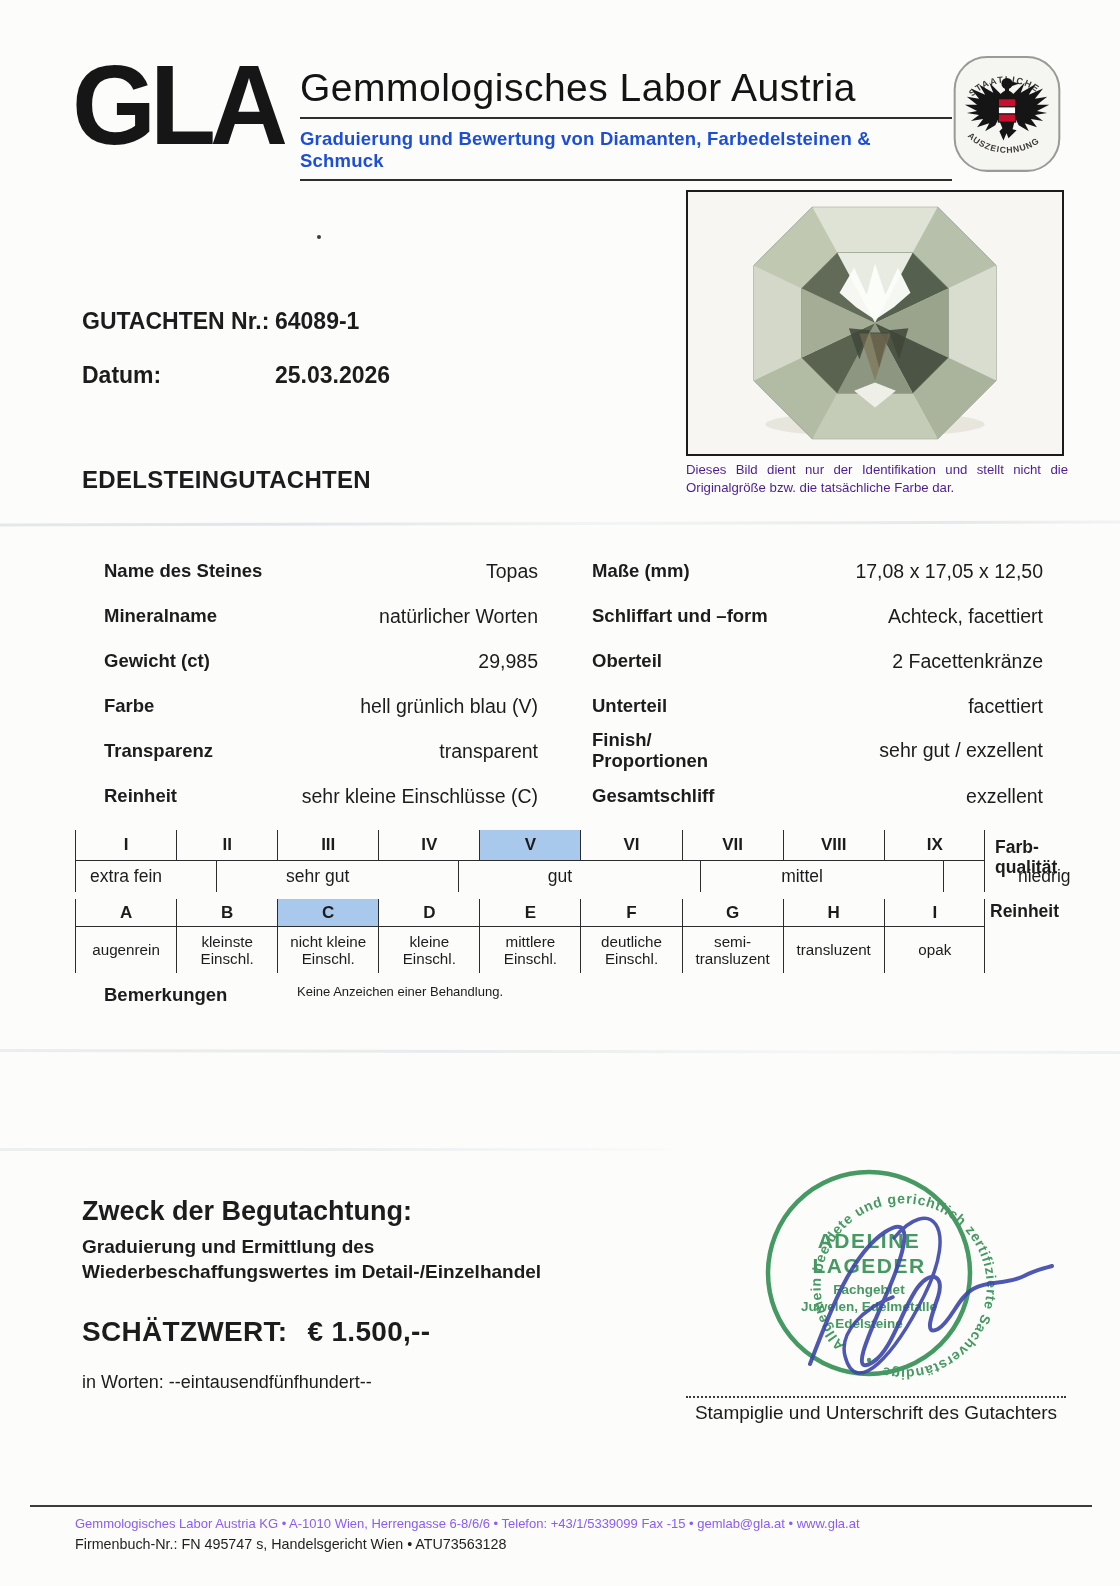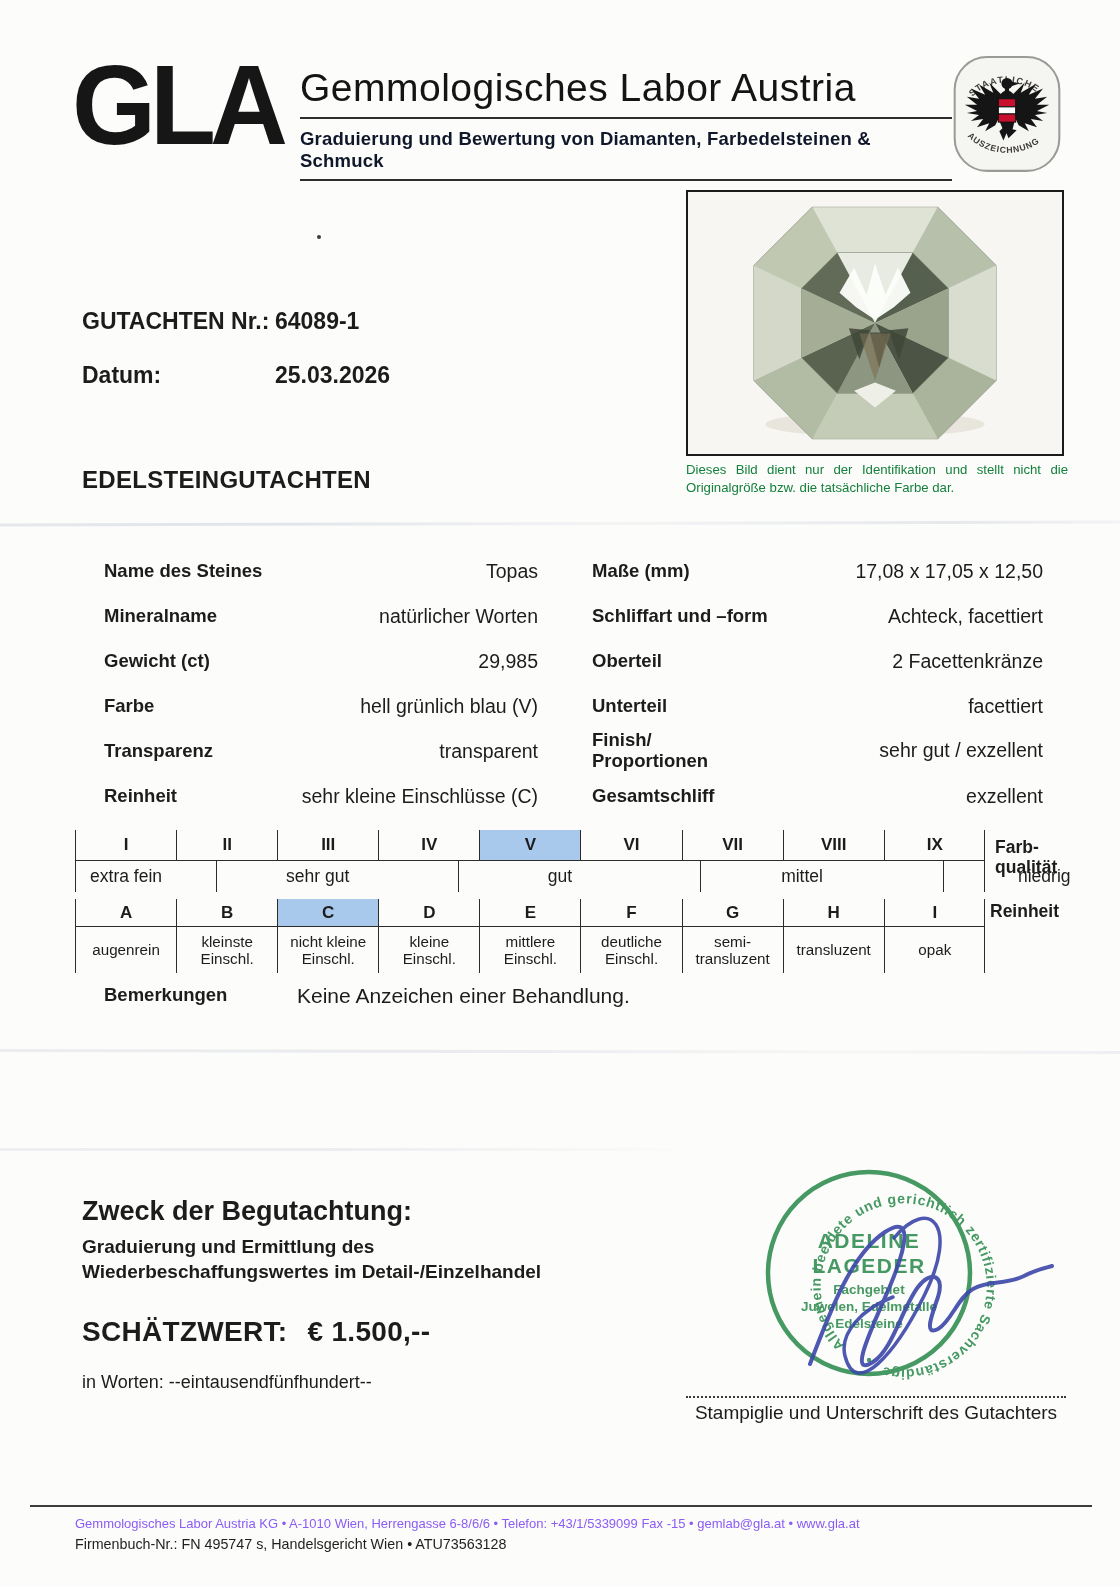--- a/index.html
+++ b/index.html
@@ -10,38 +10,38 @@
   }
   
   .logo{
     position:absolute; left:72px; top:52px;
     font-size:108px; font-weight:bold; letter-spacing:-6px; line-height:1;
     color:#161616; transform:scaleY(1.04);
   }
   .titleblock{position:absolute; left:300px; top:66px; width:652px;}
   .lab-title{font-size:39px; font-weight:400; color:#141414; letter-spacing:.5px;}
   .rule{border-bottom:2.5px solid #2e2e2e; margin-top:7px;}
-  .lab-subtitle{font-size:18.5px; font-weight:700; color:#0f172a; margin-top:9px; letter-spacing:.2px;}
+  .lab-subtitle{font-size:18.5px; font-weight:700; color:#1d4ed8; margin-top:9px; letter-spacing:.2px;}
   .emblem{position:absolute; left:948px; top:52px;}
   
   .meta-row{position:absolute; left:82px; font-size:23px;}
   .meta-row .lbl{font-weight:bold;}
   .meta-row .val{position:absolute; left:193px; white-space:nowrap; font-weight:bold;}
   #meta1{top:308px;} #meta1 .val{left:193px;}
   #meta2{top:362px;}
   .doc-title{position:absolute; left:82px; top:466px; font-size:24px; font-weight:bold; letter-spacing:.3px;}
   
   .photo-frame{
     position:absolute; left:686px; top:190px; width:378px; height:266px;
     border:2px solid #1b1b1b; background:#f7f6f2; box-sizing:border-box;
   }
   .gem-svg{position:absolute; left:744px; top:203px;}
   .photo-caption{
     position:absolute; left:686px; top:461px; width:382px;
-    font-size:13.2px; line-height:1.4; color:#15803d; text-align:justify;
+    font-size:13.2px; line-height:1.4; color:#4c1d95; text-align:justify;
   }
   
   .crease{position:absolute; left:0; width:100%; height:3px; pointer-events:none;}
   .crease.c1{top:522px; background:linear-gradient(90deg, rgba(168,178,196,.28), rgba(186,194,210,.40) 25%, rgba(168,178,196,.10) 55%, rgba(186,194,210,.34) 85%, rgba(168,178,196,.12)); transform:rotate(-.15deg);}
   .crease.c2{top:1050px; background:linear-gradient(90deg, rgba(175,182,196,.22), rgba(188,194,208,.30) 40%, rgba(175,182,196,.08) 75%, rgba(188,194,208,.22)); transform:rotate(.1deg);}
   .crease.c3{top:1148px; width:60%; background:linear-gradient(90deg, rgba(175,182,196,.20), rgba(188,194,208,.26) 50%, rgba(175,182,196,.02));}
   .speck{position:absolute; left:317px; top:235px; width:4px; height:4px; background:#3d3d3d; border-radius:50%;}
   
   .prop-row{position:absolute; display:flex; justify-content:space-between; align-items:center; height:38px;}
   .prop-row.left{left:82px; width:456px;}
@@ -63,21 +63,21 @@
   .r3 .gcell{height:27px; font-size:17px; font-weight:bold;}
   .r4 .gcell{height:46px; font-size:15.2px; line-height:1.12; padding:1px 4px;}
   .ggap{height:7px;}
   .hl{background:var(--hl,#a9c9ec);}
   .gside{position:absolute; font-size:17.5px; font-weight:bold; line-height:1.15; white-space:pre-line;}
   #side-color{left:995px; top:837px;}
   #side-clarity{left:990px; top:901px;}
   
   .remarks{position:absolute; left:82px; top:984px; width:900px; display:flex;}
   .remarks .plabel{width:193px; flex:0 0 193px;}
-  .remarks .rtext{font-size:21px;}
+  .remarks .rtext{font-size:13px;}
   
   .purpose-h{position:absolute; left:82px; top:1196px; font-size:27px; font-weight:bold;}
   .purpose-l1{position:absolute; left:82px; top:1236px; font-size:19px; font-weight:bold;}
   .purpose-l2{position:absolute; left:82px; top:1261px; font-size:19px; font-weight:bold;}
   .estimate{position:absolute; left:82px; top:1316px; font-size:28px; font-weight:bold; letter-spacing:.3px;}
   .estimate .ev{margin-left:20px;}
   .inwords{position:absolute; left:82px; top:1372px; font-size:18px;}
   
   .stamp-svg{position:absolute; left:752px; top:1156px;}
   .sig-line{position:absolute; left:686px; top:1396px; width:380px; border-top:2.5px dotted #3a3a3a;}

